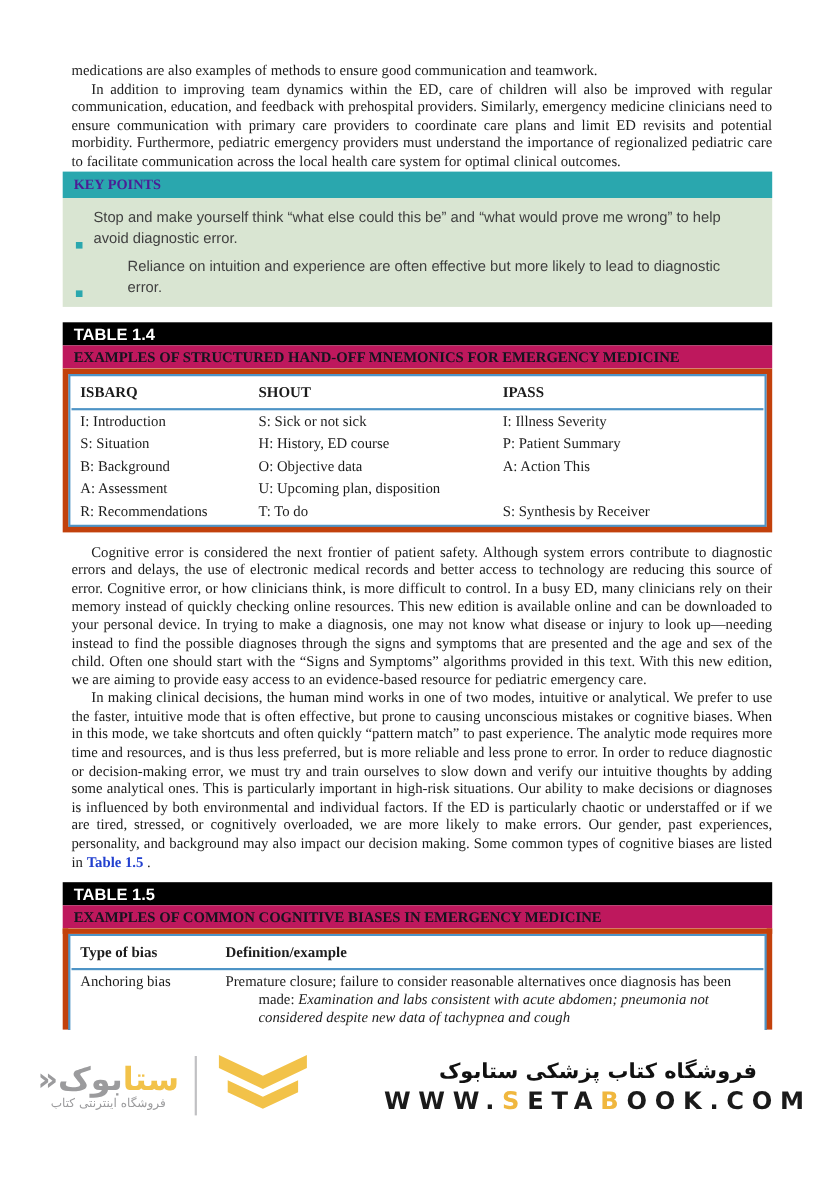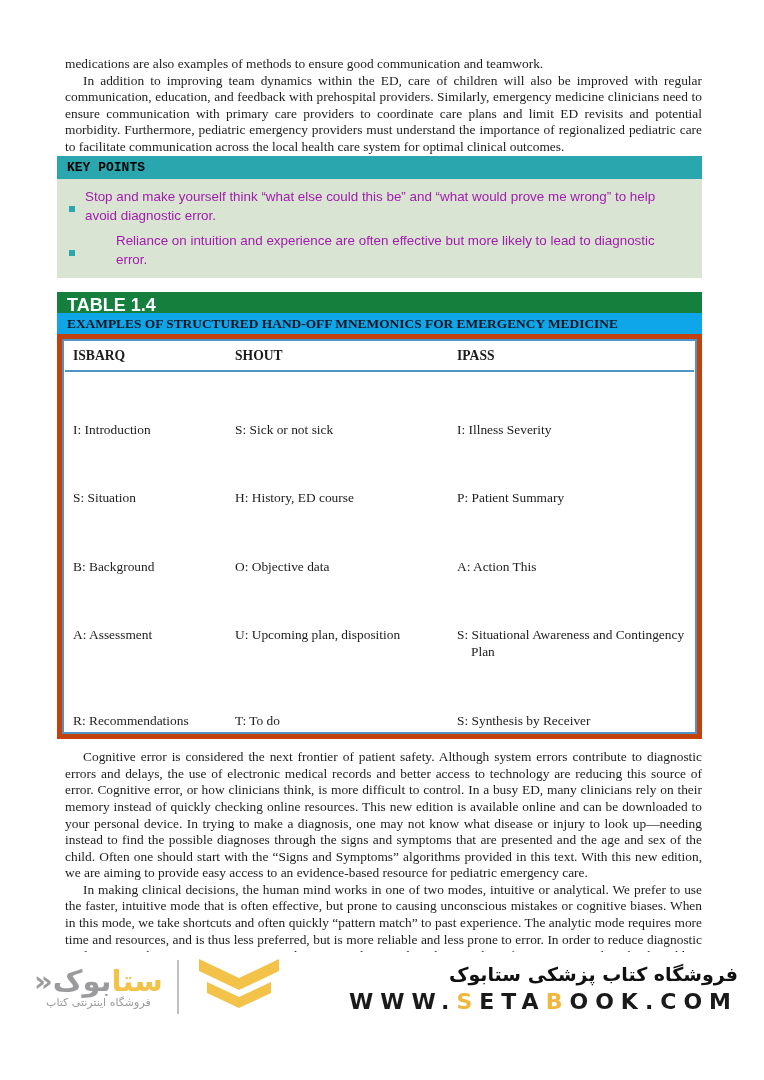--- a/index.html
+++ b/index.html
@@ -12,38 +12,38 @@
              text-align:justify;color:#1c1c1c;}
   .body-text.indent{text-indent:18px;}
   .tbl-link{color:#2240cf;font-weight:bold;text-decoration:none;}
 
   
   .section-heading{margin:9px 0 9px 8px;font-family:"Liberation Sans", sans-serif;
                    font-size:17px;font-weight:bold;color:#e2762b;}
 
   
   .keypoints{margin:0 0 14px 0;}
-  .kp-header{background:#2aa7ae;color:#000000;font-family:Liberation Mono, monospace;
+  .kp-header{background:#2aa7ae;color:#4c1d95;font-family:Liberation Serif, serif;
              font-weight:bold;font-size:13px;padding:4px 10px;}
   .kp-body{background:#d9e5d2;padding:8px 14px 9px 10px;margin:0;list-style:none;}
-  .kp-item{display:flex;align-items:center;margin:0 0 6px 0;
-           font-family:"Liberation Sans", sans-serif;font-size:13.4px;line-height:19px;color:#a21caf;}
+  .kp-item{display:flex;align-items:flex-end;margin:0 0 6px 0;
+           font-family:"Liberation Sans", sans-serif;font-size:13.4px;line-height:19px;color:#404040;}
   .kp-item:last-child{margin-bottom:0;gap:31px;}
   .kp-bullet{flex:0 0 auto;width:6px;height:6px;background:#2aa7ae;margin:7px 10px 0 2px;}
 
   
   .table-box{margin:0 0 10px 0;}
-  .tbl-label{background:#15803d;color:#ffffff;font-family:"Liberation Sans", sans-serif;
-             font-weight:bold;font-size:18px;padding:3px 10px;height:15px;}
-  .tbl-title{background:#0ea5e9;color:#14141e;font-weight:bold;font-size:13.4px;
+  .tbl-label{background:#000000;color:#ffffff;font-family:"Liberation Sans", sans-serif;
+             font-weight:bold;font-size:15px;padding:3px 10px;height:15px;}
+  .tbl-title{background:#be185d;color:#14141e;font-weight:bold;font-size:13.4px;
              padding:3px 10px;height:15px;}
   .tbl-grid{background:#ffffff;border:5px solid #c2410c;box-shadow:inset 0 0 0 2px #4e94c6;
             padding:3px;}
   .tbl-grid .hdr-row{display:grid;border-bottom:2px solid #4e94c6;padding:4px 0 4px 0;}
-  .tbl-grid .data-row{display:grid;padding:0;margin-top:48px;}
+  .tbl-grid .data-row{display:grid;padding:0;}
   .t14 .hdr-row,.t14 .data-row{grid-template-columns:162px 222px 1fr;}
   .t15 .hdr-row,.t15 .data-row{grid-template-columns:132px 1fr;}
   .cell{font-size:13.4px;line-height:16.6px;padding:2px 6px 2px 8px;}
   .hdr-cell{font-weight:bold;font-size:13.6px;padding:2px 6px 2px 8px;}
   .wrap-hang{padding-left:22px;text-indent:-14px;}
   .def-hang{padding-left:38px;text-indent:-30px;}
   .cut .tbl-grid{border-bottom:none;box-shadow:inset 0 3px 0 -1px #4e94c6, inset 3px 0 0 -1px #4e94c6, inset -3px 0 0 -1px #4e94c6;
                  border-bottom-width:0;padding-bottom:0;}
 
   
@@ -53,21 +53,21 @@
   
   .footer{position:absolute;left:0;right:0;bottom:0;height:74px;background:#ffffff;
           display:flex;align-items:center;justify-content:space-between;padding:0 26px 4px 34px;box-sizing:border-box;}
   .brand{display:flex;align-items:center;}
   .brand-textcol{display:flex;flex-direction:column;align-items:center;}
   .wordmark{font-family:"DejaVu Sans", sans-serif;font-weight:bold;font-size:29px;line-height:30px;direction:rtl;}
   .wm-yellow{color:#f2c249;}
   .wm-gray{color:#9b9b9d;}
   .brand-sub{font-family:"DejaVu Sans", sans-serif;font-size:11px;color:#9b9b9d;margin-top:0;direction:rtl;}
   .brand-divider{width:2px;height:54px;background:#c0c0c3;margin:0 14px;}
-  .store-block{text-align:right;}
+  .store-block{text-align:center;}
   .store-fa{font-family:"DejaVu Sans", sans-serif;font-size:19px;font-weight:bold;color:#111;direction:rtl;line-height:26px;}
   .store-url{font-family:"DejaVu Sans", sans-serif;font-size:22px;font-weight:bold;
              letter-spacing:7px;color:#1a1a1a;margin-top:2px;white-space:nowrap;}
   .url-yellow{color:#f0b73e;}
 </style>
 </head>
 <body>
 
 <div class="page">
   <div class="content">
@@ -110,21 +110,20 @@
             <div class="cell wrap-hang">P: Patient Summary</div>
           </div>
           <div class="data-row">
             <div class="cell">B: Background</div>
             <div class="cell">O: Objective data</div>
             <div class="cell wrap-hang">A: Action This</div>
           </div>
           <div class="data-row">
             <div class="cell">A: Assessment</div>
             <div class="cell">U: Upcoming plan, disposition</div>
-            <div class="cell wrap-hang">S: Situational Awareness and Contingency Plan</div>
           </div>
           <div class="data-row">
             <div class="cell">R: Recommendations</div>
             <div class="cell">T: To do</div>
             <div class="cell wrap-hang">S: Synthesis by Receiver</div>
           </div>
         </div>
     </section>
 
     <p class="body-text indent">Cognitive error is considered the next frontier of patient safety. Although system errors contribute to diagnostic errors and delays, the use of electronic medical records and better access to technology are reducing this source of error. Cognitive error, or how clinicians think, is more difficult to control. In a busy ED, many clinicians rely on their memory instead of quickly checking online resources. This new edition is available online and can be downloaded to your personal device. In trying to make a diagnosis, one may not know what disease or injury to look up—needing instead to find the possible diagnoses through the signs and symptoms that are presented and the age and sex of the child. Often one should start with the “Signs and Symptoms” algorithms provided in this text. With this new edition, we are aiming to provide easy access to an evidence-based resource for pediatric emergency care.</p>
@@ -133,20 +132,21 @@
     <section class="table-box cut" style="margin-top:10px;">
       <div class="tbl-label">TABLE 1.5</div>
       <div class="tbl-title">EXAMPLES OF COMMON COGNITIVE BIASES IN EMERGENCY MEDICINE</div>
       <div class="tbl-grid t15" id="t15-grid">
           <div class="hdr-row">
             <div class="hdr-cell">Type of bias</div>
             <div class="hdr-cell">Definition/example</div>
           </div>
           <div class="data-row">
             <div class="cell">Anchoring bias</div>
+            <div class="cell def-hang"><span>Premature closure; failure to consider reasonable alternatives once diagnosis has been made: </span><i>Examination and labs consistent with acute abdomen; pneumonia not considered despite new data of tachypnea and cough</i></div>
           </div>
         </div>
     </section>
 
   </div>
 
   <div class="page-fade"></div>
 
   <footer class="footer">
     <div class="brand">

